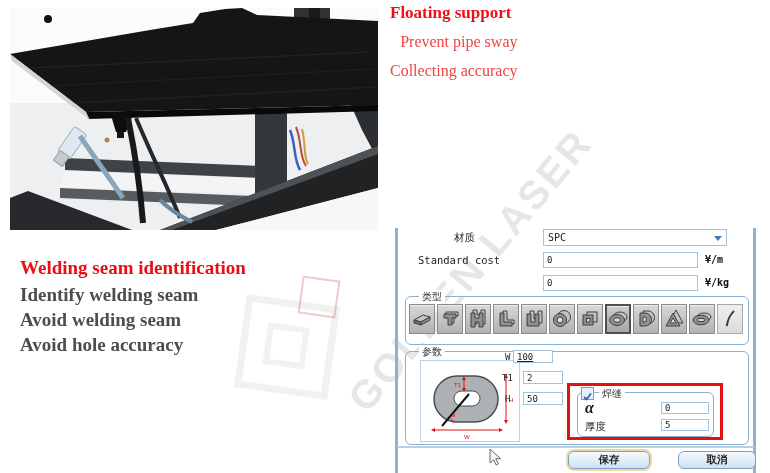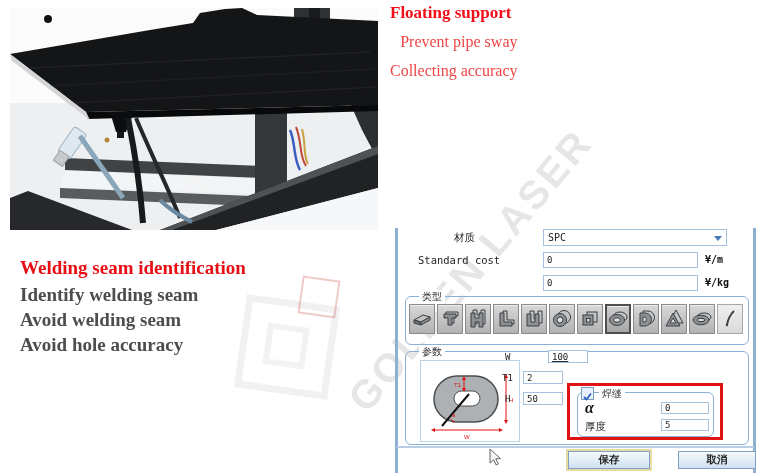--- a/index.html
+++ b/index.html
@@ -56,21 +56,21 @@
       border:1px solid #bcd2e6;box-sizing:border-box;z-index:8;}
   .pname{font:9px "DejaVu Sans Mono",monospace;color:#222;z-index:8;}
 
   .redbox{left:567px;top:383px;width:156px;height:57px;border:3px solid #e01212;
       box-sizing:border-box;z-index:9;background:transparent;}
   .weldgrp{left:577px;top:392px;width:137px;height:45px;z-index:9;}
   .chk{left:581px;top:387px;width:11px;height:11px;border:1px solid #7a9cc0;background:#e8f1fa;z-index:10;}
   .alpha{font:italic bold 16px "Liberation Serif",serif;color:#111;z-index:10;}
 
   .btn{position:absolute;height:18px;background:linear-gradient(#f5fafd,#cfe0f0);
-      border:1px solid #7fa0c4;border-radius:0;font:600 10.5px "DejaVu Sans Mono",monospace;
+      border:1px solid #7fa0c4;border-radius:6px;font:600 10.5px "DejaVu Sans Mono",monospace;
       color:#222;z-index:9;padding:0;box-sizing:border-box;}
   .btn.save{left:568px;top:451px;width:82px;box-shadow:0 0 0 2px #e9dca2;}
   .btn.cancel{left:678px;top:451px;width:78px;}
   .sep{left:397px;top:446px;width:357px;height:2px;background:#b9cfe6;z-index:7;}
   .cursor{left:489px;top:448px;z-index:12;}
 </style>
 </head>
 <body>
 
 <div class="abs photo">
@@ -275,21 +275,21 @@
     <polygon points="82,69 78,67 78,71" fill="#e01010"></polygon>
     <text x="43" y="78" font-size="6" fill="#e01010">W</text>
 
     <line x1="21" y1="65" x2="48" y2="33" stroke="#111" stroke-width="2"></line>
     <path d="M30,58 A9,9 0 0 1 33,62" stroke="#e01010" fill="none"></path>
     <text x="31" y="56" font-size="6" fill="#e01010">a</text>
   </svg>
 </div>
 
 <div class="abs pname" style="left:505px;top:352px;">W</div>
-<input class="in" style="left: 548px; top: 350px; width: 40px; height: 13px; text-decoration: underline;" value="100">
+<input class="in" style="left: 513px; top: 350px; width: 40px; height: 13px; text-decoration: underline;" value="100">
 <div class="abs pname" style="left:502px;top:373px;">T1</div>
 <input class="in" style="left: 523px; top: 371px; width: 40px; height: 13px;" value="2">
 <div class="abs pname" style="left:505px;top:394px;">H</div>
 <input class="in" style="left: 523px; top: 392px; width: 40px; height: 13px;" value="50">
 
 <div class="abs redbox"></div>
 <div class="abs group weldgrp"></div>
 <div class="abs chk">
   <svg width="11" height="11" viewBox="0 0 11 11">
     <polyline points="2,6 4.5,8.5 9,2.5" stroke="#2f5fc0" stroke-width="1.8" fill="none"></polyline>

